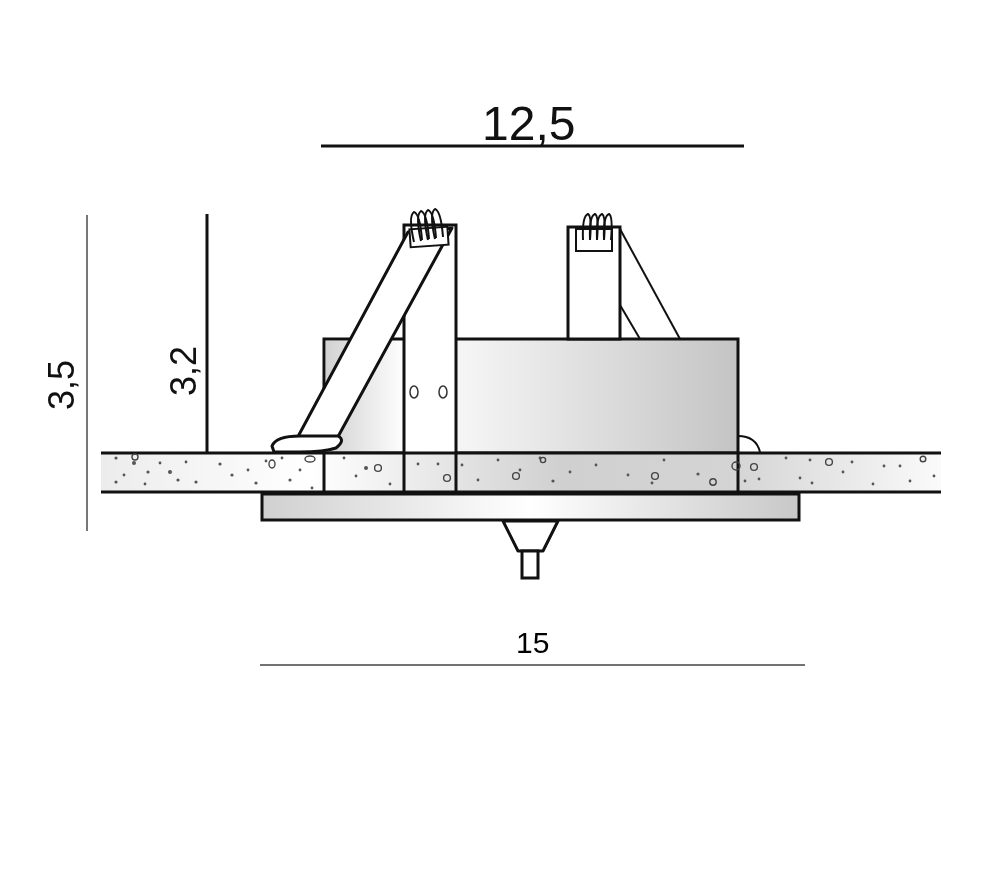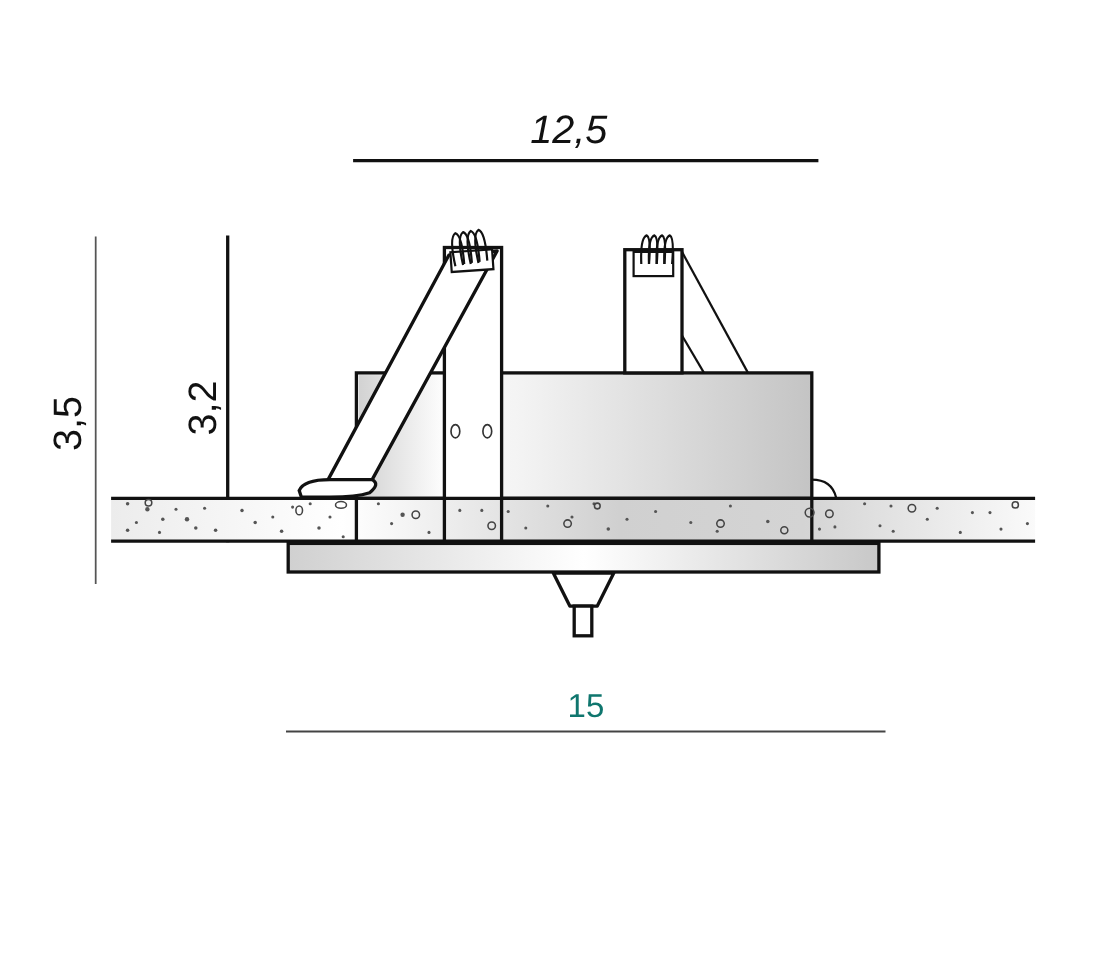--- a/index.html
+++ b/index.html
@@ -1,20 +1,20 @@
 <!DOCTYPE html>
 <html><head>
   <meta charset="utf-8">
   <style>
     html, body { margin: 0; padding: 0; background: #ffffff; }
     body { width: 1002px; height: 891px; position: relative; overflow: hidden; font-family: "Liberation Sans", sans-serif; }
     #drawing { position: absolute; left: 0; top: 0; width: 1002px; height: 891px; }
     .dim-label { position: absolute; color: #111; font-family: "Liberation Sans", sans-serif; line-height: 1; white-space: nowrap; }
-    .dim-top { left: 482px; top: 100px; font-size: 36px; font-style: italic; }
-    .dim-bottom { left: 516px; top: 628px; font-size: 30px; color: #0f766e; }
+    .dim-top { left: 482px; top: 100px; font-size: 48px; }
+    .dim-bottom { left: 516px; top: 628px; font-size: 30px; color: #000000; }
     .dim-35 { left: 44px; top: 362px; font-size: 36px; transform: rotate(-90deg); transform-origin: left top; top: 410px; }
     .dim-32 { left: 166px; top: 396px; font-size: 36px; transform: rotate(-90deg); transform-origin: left top; }
   </style>
 </head>
 <body>
 
 <svg id="drawing" viewBox="0 0 1002 891" xmlns="http://www.w3.org/2000/svg">
   <defs>
     <linearGradient id="gHousing" x1="0" y1="0" x2="1" y2="0">
       <stop offset="0" stop-color="#ffffff"></stop>

